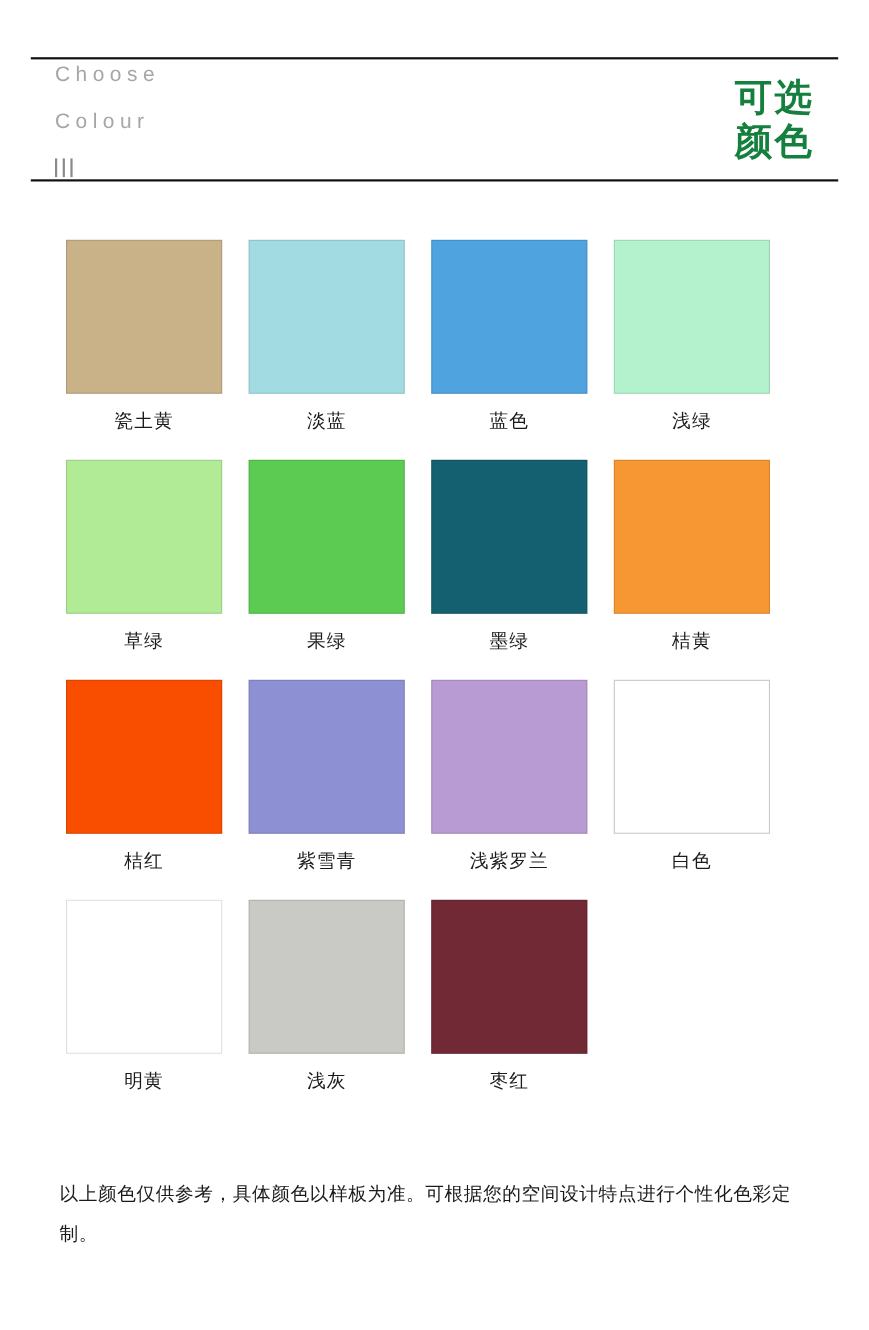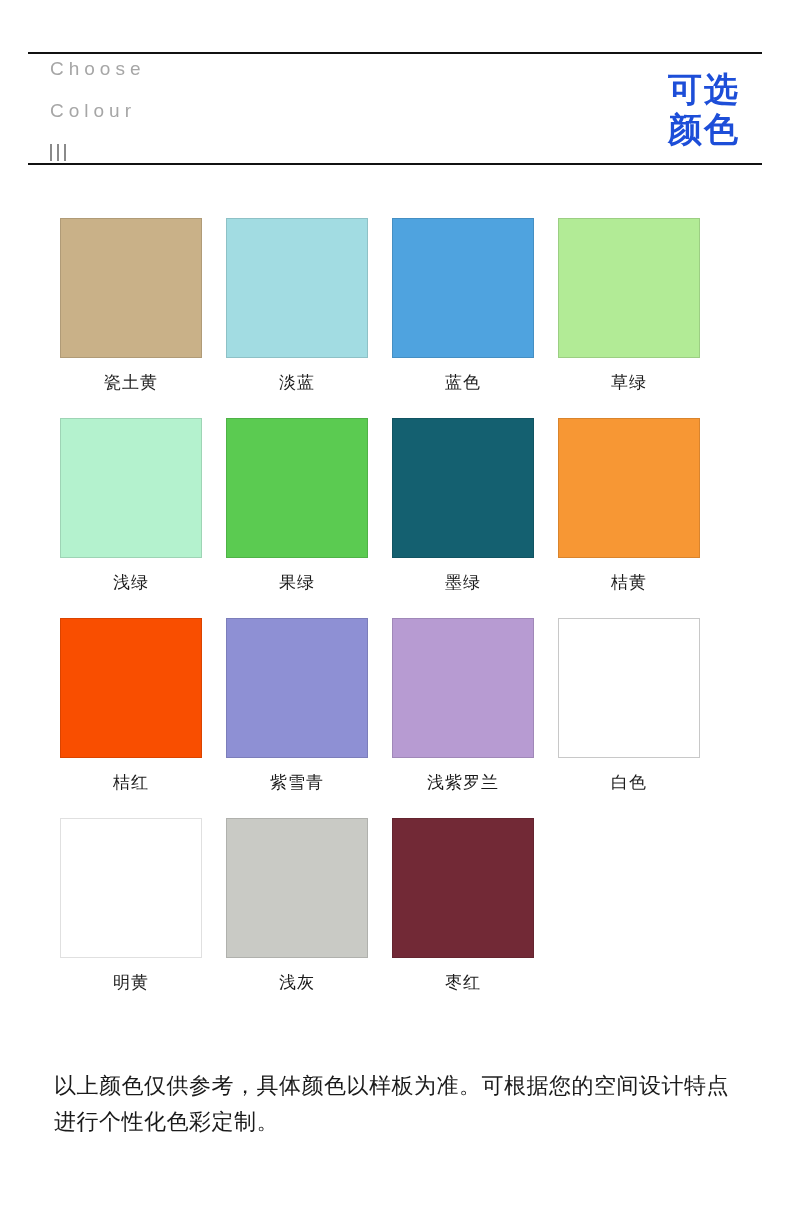--- a/index.html
+++ b/index.html
@@ -62,21 +62,21 @@
     background: #8a8a8a;
   }
   .header-right {
     padding-right: 22px;
     text-align: right;
   }
   .header-cn {
     font-size: 34px;
     line-height: 40px;
     font-weight: 700;
-    color: #1d4ed8;
+    color: #15803d;
     letter-spacing: 2px;
     white-space: nowrap;
   }
 
   
   .grid {
     position: absolute;
     left: 60px;
     top: 218px;
     width: 667px;
@@ -110,21 +110,21 @@
     letter-spacing: 1px;
     white-space: nowrap;
   }
 
   
   .footer-note {
     position: absolute;
     left: 54px;
     top: 1068px;
     width: 690px;
-    font-size: 22px;
+    font-size: 17px;
     line-height: 36px;
     color: #1a1a1a;
     letter-spacing: 0.5px;
     text-align: left;
   }
 </style>
 </head>
 <body>
 
 <div class="page">
@@ -152,28 +152,28 @@
       </div>
       <div class="swatch-cell">
         <div class="swatch-chip" style="background: rgb(162, 220, 226);"></div>
         <div class="swatch-label">淡蓝</div>
       </div>
       <div class="swatch-cell">
         <div class="swatch-chip" style="background: rgb(79, 163, 223);"></div>
         <div class="swatch-label">蓝色</div>
       </div>
       <div class="swatch-cell">
+        <div class="swatch-chip" style="background: rgb(180, 242, 206);"></div>
+        <div class="swatch-label">浅绿</div>
+      </div>
+      <div class="swatch-cell">
         <div class="swatch-chip" style="background: rgb(178, 235, 150);"></div>
         <div class="swatch-label">草绿</div>
       </div>
       <div class="swatch-cell">
-        <div class="swatch-chip" style="background: rgb(180, 242, 206);"></div>
-        <div class="swatch-label">浅绿</div>
-      </div>
-      <div class="swatch-cell">
         <div class="swatch-chip" style="background: rgb(91, 203, 81);"></div>
         <div class="swatch-label">果绿</div>
       </div>
       <div class="swatch-cell">
         <div class="swatch-chip" style="background: rgb(20, 96, 112);"></div>
         <div class="swatch-label">墨绿</div>
       </div>
       <div class="swatch-cell">
         <div class="swatch-chip" style="background: rgb(247, 151, 52);"></div>
         <div class="swatch-label">桔黄</div>

